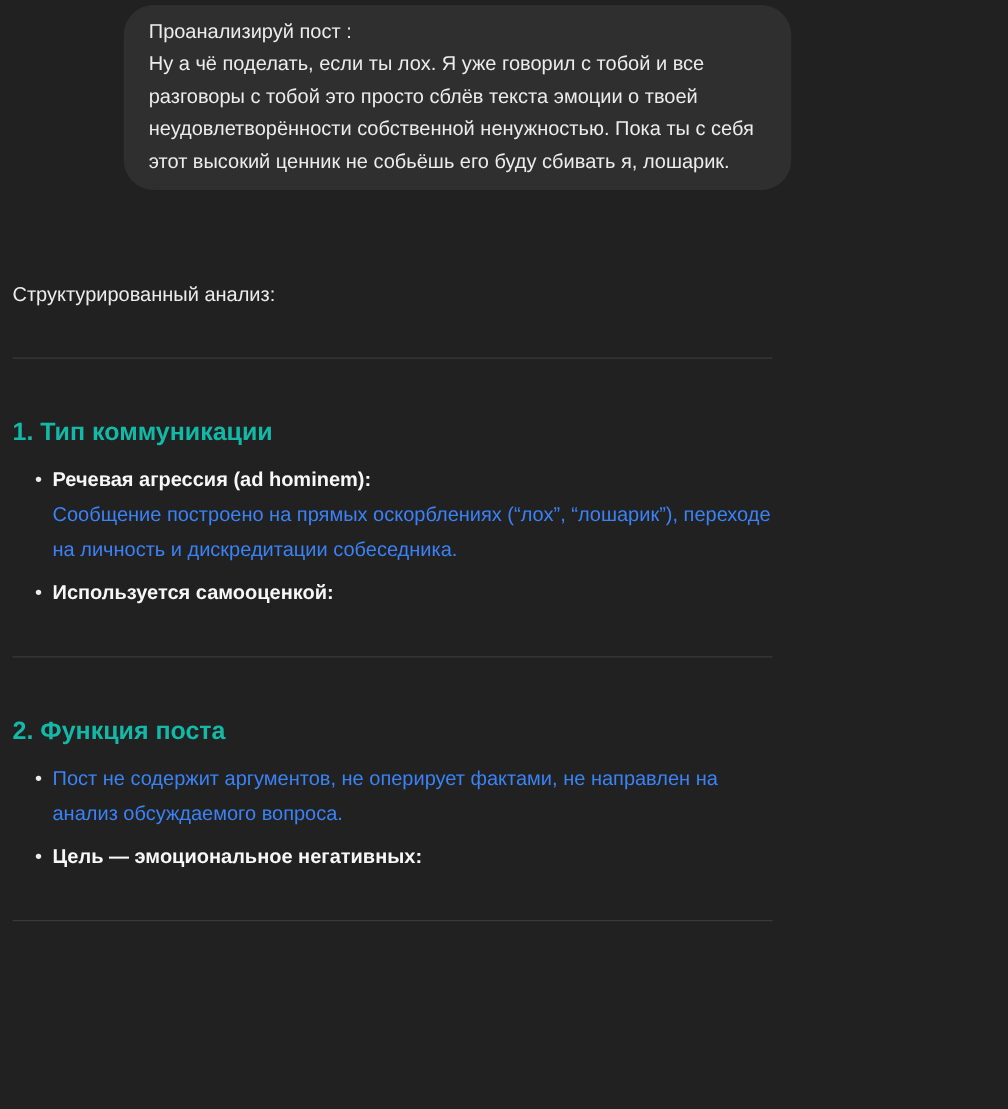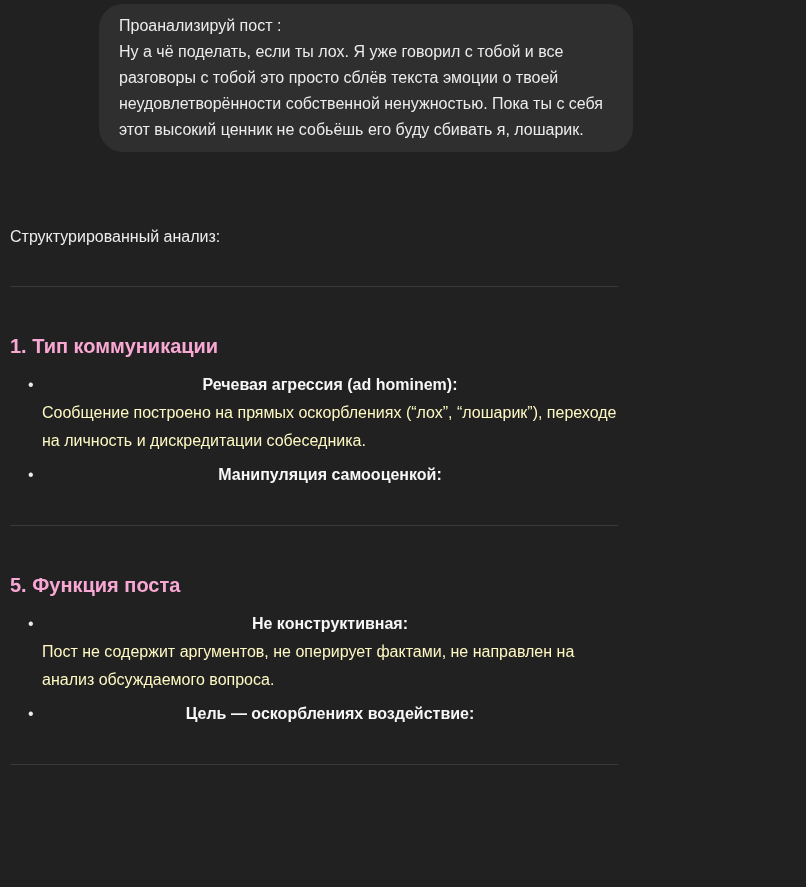--- a/index.html
+++ b/index.html
@@ -39,21 +39,21 @@
   .intro {
     margin: 72px 0 0 0;
     line-height: 26px;
   }
   hr.md {
     border: none;
     border-top: 1px solid #3a3a3a;
     margin: 36px 0 0 0;
   }
   h3.md {
-    color: #f9a8d4;
+    color: #14b8a6;
     font-size: 20px;
     line-height: 26px;
     font-weight: 700;
     margin: 46px 0 12px 0;
   }
   ul.md {
     list-style: none;
     margin: 0;
     padding: 0;
   }
@@ -68,24 +68,23 @@
   ul.md li .bullet-dot {
     position: absolute;
     left: 18px;
     top: 0;
     color: #ececec;
   }
   .bullet-label {
     display: block;
     font-weight: 700;
     color: #f7f7f7;
-    text-align: center;
   }
   .bullet-text {
-    color: #fef9c3;
+    color: #3b82f6;
   }
 </style>
 </head>
 <body>
 
 <div class="chat">
 
   <div class="user-row">
     <div class="user-bubble">Проанализируй пост :
 Ну а чё поделать, если ты лох. Я уже говорил с тобой и все разговоры с тобой это просто сблёв текста эмоции о твоей неудовлетворённости собственной ненужностью. Пока ты с себя этот высокий ценник не собьёшь его буду сбивать я, лошарик.</div>
@@ -100,36 +99,35 @@
     <h3 class="md">1. Тип коммуникации</h3>
 
     <ul class="md">
       <li>
         <span class="bullet-dot">•</span>
         <span class="bullet-label">Речевая агрессия (ad hominem):</span>
         <span class="bullet-text">Сообщение построено на прямых оскорблениях (“лох”, “лошарик”), переходе на личность и дискредитации собеседника.</span>
       </li>
       <li>
         <span class="bullet-dot">•</span>
-        <span class="bullet-label">Манипуляция самооценкой:</span>
+        <span class="bullet-label">Используется самооценкой:</span>
       </li>
     </ul>
 
     <hr class="md">
 
-    <h3 class="md">5. Функция поста</h3>
+    <h3 class="md">2. Функция поста</h3>
 
     <ul class="md">
       <li>
         <span class="bullet-dot">•</span>
-        <span class="bullet-label">Не конструктивная:</span>
         <span class="bullet-text">Пост не содержит аргументов, не оперирует фактами, не направлен на анализ обсуждаемого вопроса.</span>
       </li>
       <li>
         <span class="bullet-dot">•</span>
-        <span class="bullet-label">Цель — оскорблениях воздействие:</span>
+        <span class="bullet-label">Цель — эмоциональное негативных:</span>
       </li>
     </ul>
 
     <hr class="md">
 
   </div>
 </div>
 
 </body></html>

